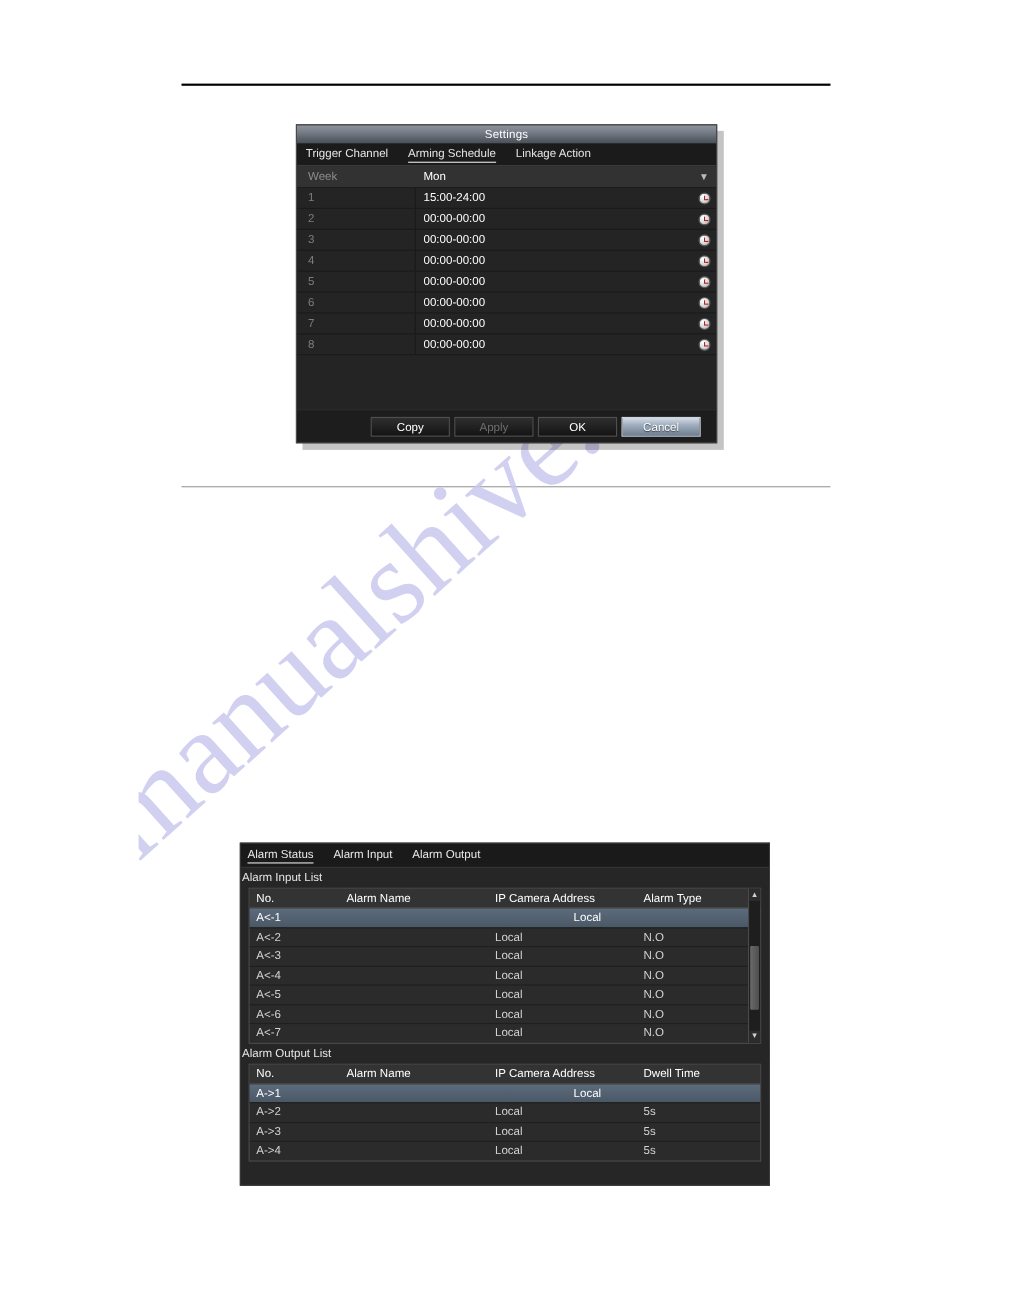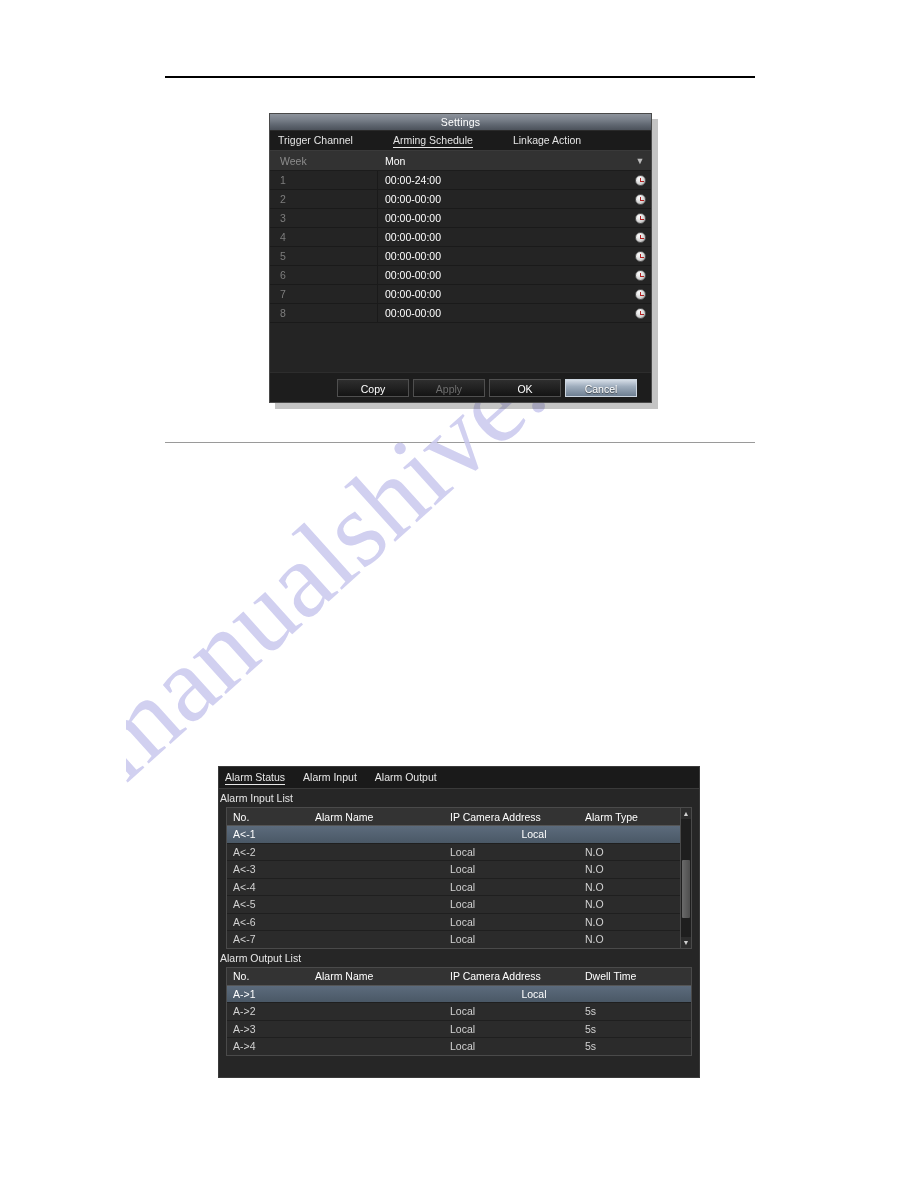--- a/index.html
+++ b/index.html
@@ -75,21 +75,20 @@
     border-bottom: 1px solid #2a2a2a;
     letter-spacing: 0.2px;
   }
   .dlg-tabs {
     height: 19px;
     display: flex;
     align-items: center;
     background: #1b1b1b;
     padding-left: 8px;
     border-bottom: 1px solid #3a3a3a;
-    gap: 22px;
   }
   .dlg-tab {
     font-size: 10.5px;
     color: #e4e4e4;
     margin-right: 18px;
     padding-bottom: 1px;
     white-space: nowrap;
   }
   .dlg-tab.active {
     border-bottom: 1px solid #e8e8e8;
@@ -342,21 +341,21 @@
 
   <div class="week-row">
     <div class="week-label">Week</div>
     <div class="week-value">Mon</div>
     <div class="week-caret">▼</div>
   </div>
 
   <div class="sched-rows">
     <div class="sched-row">
       <div class="sched-no">1</div>
-      <div class="sched-time">00:00-24:00</div>
+      <div class="sched-time">15:00-24:00</div>
       <div class="sched-icon-cell">
           <span class="clock-ico"></span>
         </div>
     </div>
     <div class="sched-row">
       <div class="sched-no">2</div>
       <div class="sched-time">00:00-00:00</div>
       <div class="sched-icon-cell">
           <span class="clock-ico"></span>
         </div>

